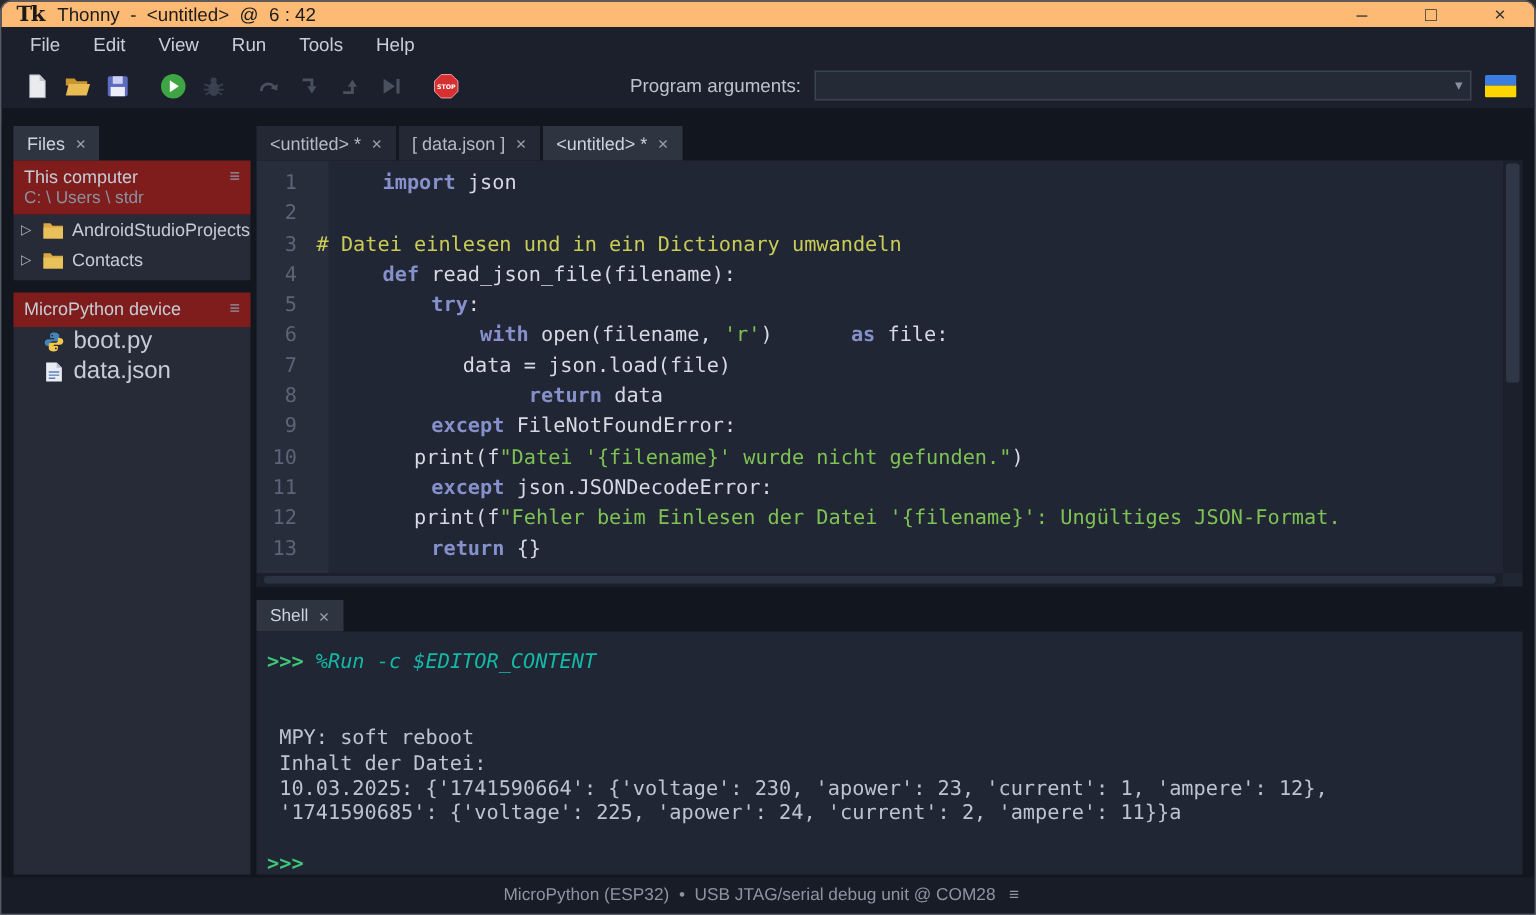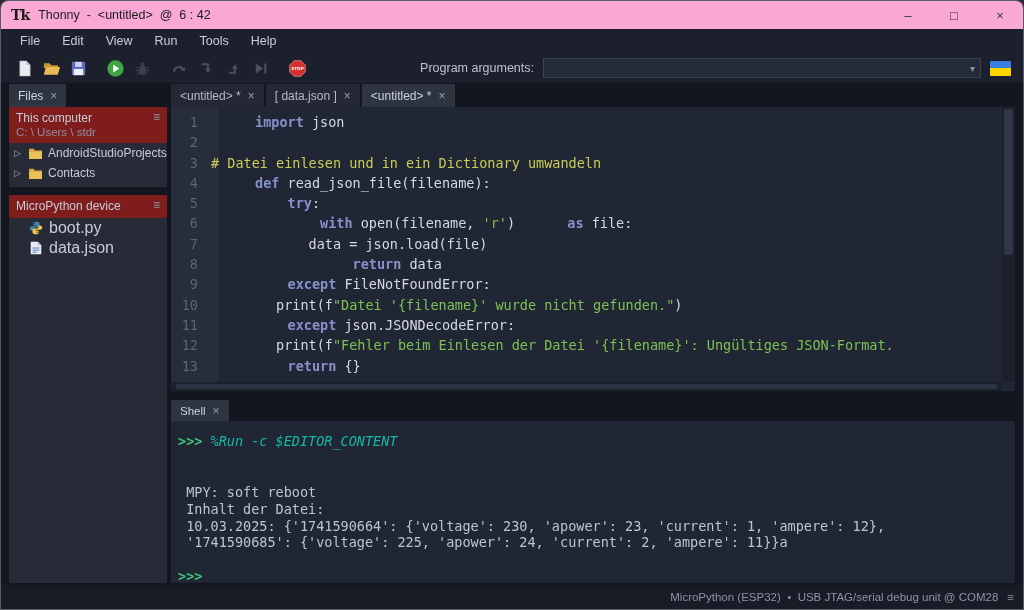--- a/index.html
+++ b/index.html
@@ -1,21 +1,21 @@
 <!DOCTYPE html>
 <html><head>
 <meta charset="utf-8">
 <style>
   * { margin:0; padding:0; box-sizing:border-box; }
   body { background:#2a2a2a; font-family:"Liberation Sans", sans-serif; }
   .window { position:relative; width:1024px; height:610px; background:#12161f;
             border:1px solid #565b66; border-radius:8px 8px 0 0; overflow:hidden; }
 
   
-  .titlebar { height:28px; background:#f9a8d4; display:flex; align-items:center; padding-left:10px; }
+  .titlebar { height:17px; background:#fdba74; display:flex; align-items:center; padding-left:10px; }
   .app-icon { font-family:"DejaVu Serif", serif; font-weight:bold; font-size:14px; color:#1a1a1a;
               margin-right:9px; letter-spacing:-1px; }
   .title-text { font-size:12.5px; color:#1c1c1c; white-space:pre; }
   .win-controls { margin-left:auto; display:flex; height:28px; }
   .win-btn { width:46px; height:28px; display:flex; align-items:center; justify-content:center;
              font-size:13px; color:#333; cursor:default; }
 
   
   .menubar { height:24px; background:#1b202c; display:flex; align-items:center; padding-left:8px; }
   .menu-item { padding:0 11px; font-size:12.5px; color:#c9ced8; }
@@ -83,21 +83,21 @@
   .shell-strip .tab { height:21px; font-size:11.5px; }
   .shell { flex:1; background:#212634; padding:12px 0 0 7px; overflow:hidden;
            font-family:"DejaVu Sans Mono", monospace; font-size:13.5px; line-height:16.9px; }
   .sline { white-space:pre; }
   .sh-prompt { color:#3ec776; font-weight:bold; }
   .sh-magic  { color:#14b8a6;font-style:italic; }
   .sh-out    { color:#bdc4d1; }
 
   
   .statusbar { position:absolute; left:0; right:0; bottom:0; height:24px; background:#171c27;
-               display:flex; align-items:center; justify-content:flex-end; gap:9px;
+               display:flex; align-items:center; justify-content:center; gap:9px;
                padding-right:9px; font-size:11.5px; color:#8d94a2; }
 </style>
 </head>
 <body>
 
 <div class="window">
 
   <div class="titlebar">
     <span class="app-icon">Tk</span>
     <span class="title-text">Thonny  -  &lt;untitled&gt;  @  6 : 42</span>

